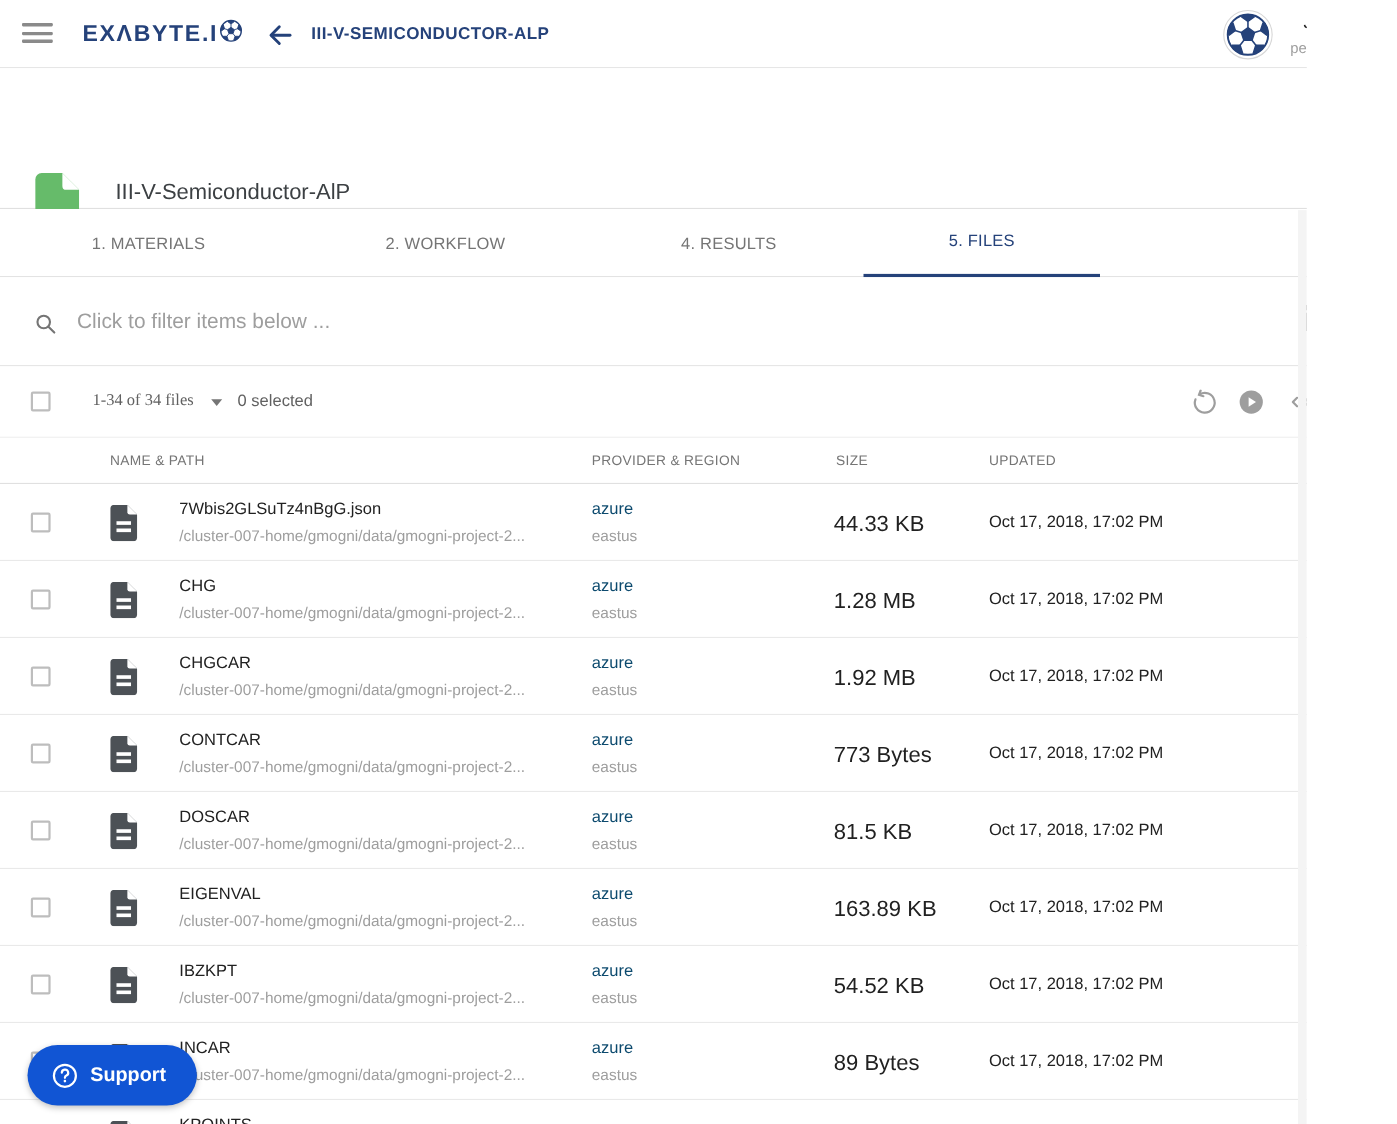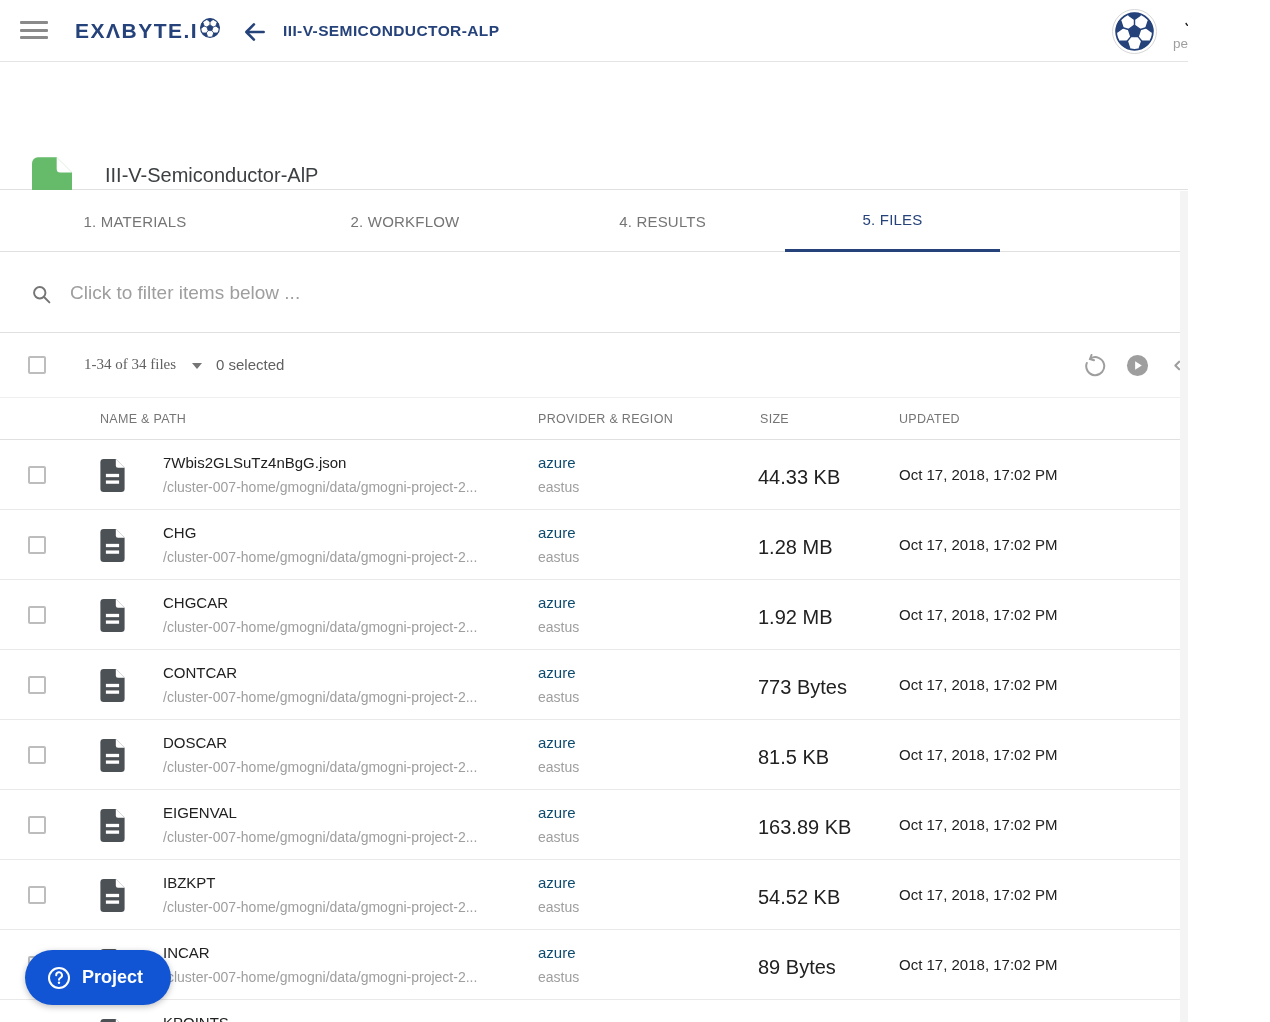--- a/index.html
+++ b/index.html
@@ -480,16 +480,16 @@
   <div class="scroll-strip"></div>
 
   <button class="support-btn">
     <span style="display:flex">
       <svg width="24" height="24" viewBox="0 0 24 24" fill="none" stroke="#fff" stroke-width="2">
         <circle cx="12" cy="12" r="10"></circle>
         <path d="M9.2 9.2 a2.9 2.9 0 1 1 4.2 2.6 c-1 .5 -1.4 1 -1.4 2" stroke-linecap="round"></path>
         <circle cx="12" cy="16.8" r="1.2" fill="#fff" stroke="none"></circle>
         </svg>
     </span>
-    <span>Project</span>
+    <span>Support</span>
   </button>
 
 </div>
 
 </body></html>

